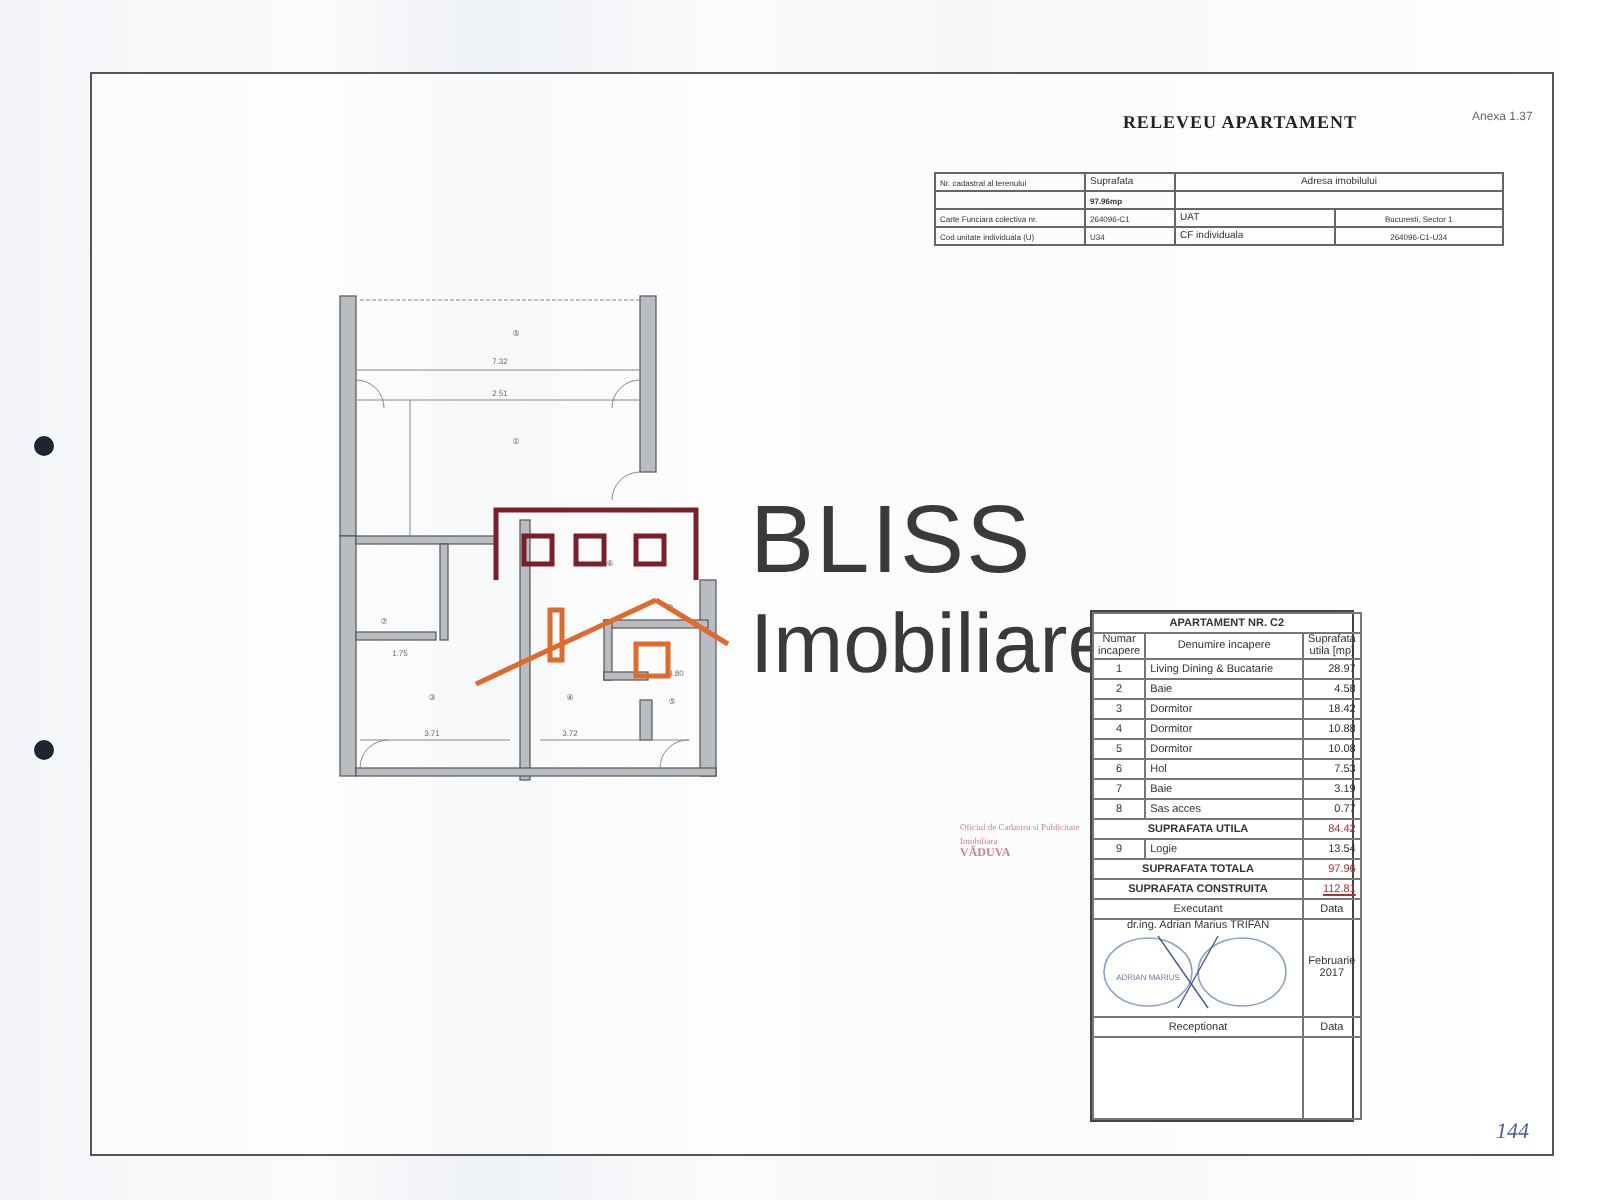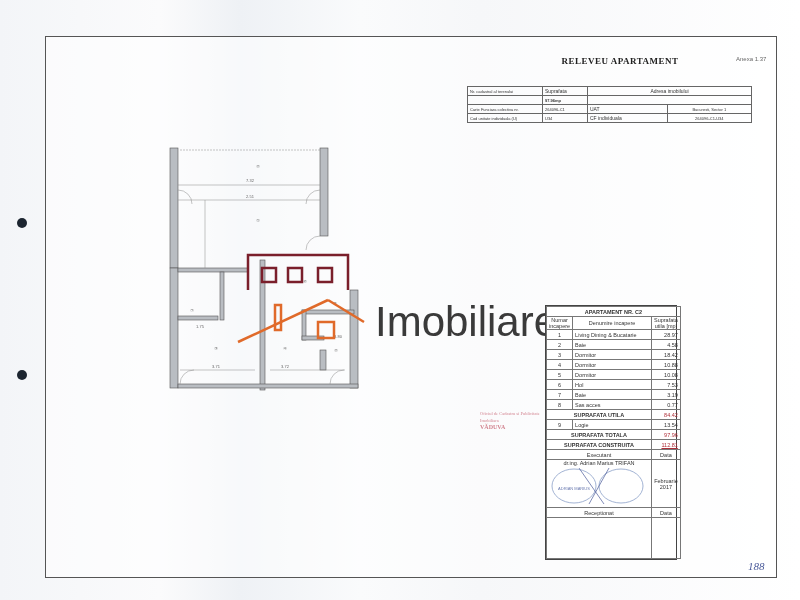--- a/index.html
+++ b/index.html
@@ -124,20 +124,21 @@
       <rect x="58" y="18" width="14" height="14"></rect>
       <rect x="88" y="18" width="14" height="14"></rect>
     </g>
     <g fill="none" stroke="#e06a2a" stroke-width="2.5">
       <line x1="8" y1="92" x2="98" y2="50"></line>
       <line x1="98" y1="50" x2="134" y2="72"></line>
       <rect x="45" y="55" width="6" height="25"></rect>
       <rect x="88" y="72" width="16" height="16"></rect>
     </g>
   </svg>
+  <div class="logo-text1">BLISS</div>
   <div class="logo-text2">Imobiliare</div>
 
   <div class="stamp-red">
     <div>Oficiul de Cadastru si Publicitate Imobiliara</div>
     <div style="font-weight:bold;font-size:6px">VĂDUVA</div>
   </div>
 
   <div class="apt-box">
     <table>
       <tbody>
@@ -227,14 +228,14 @@
         <td style="text-align:center">Data</td>
       </tr>
       <tr>
         <td colspan="2" style="height:40px"></td>
         <td></td>
       </tr>
     </tbody>
       </table>
   </div>
 
-  <div class="page-num">188</div>
+  <div class="page-num">144</div>
 </div>
 
 </body></html>

